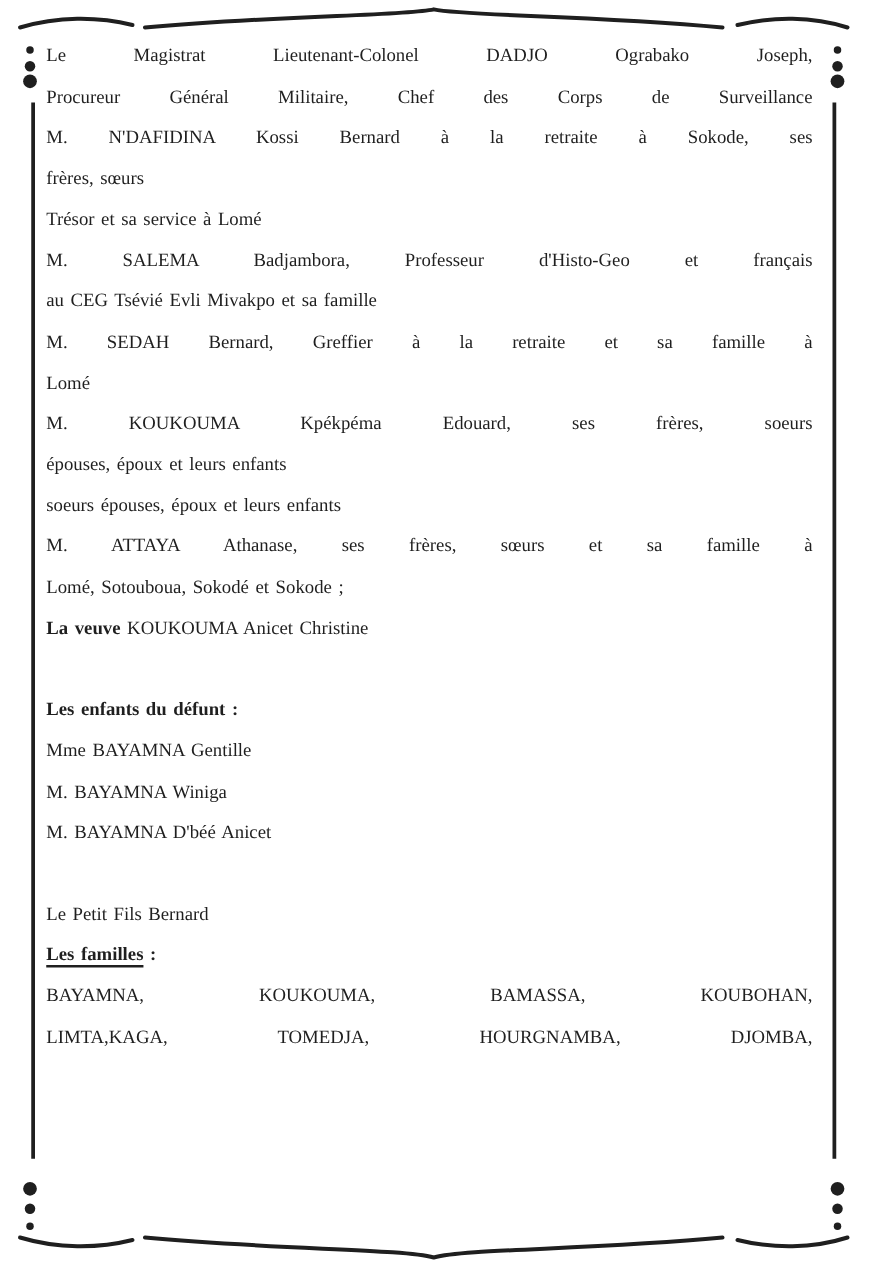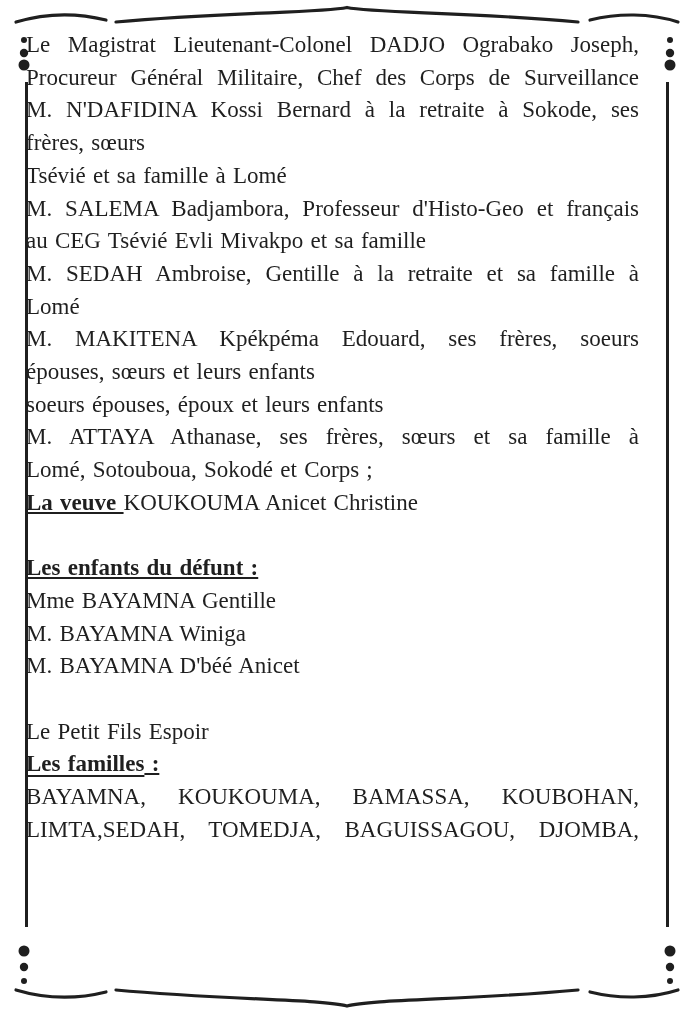--- a/index.html
+++ b/index.html
@@ -8,27 +8,27 @@
     width:696px;height:1024px;position:relative;overflow:hidden;
     background:var(--paper,#ffffff);color:var(--ink,#1f1f1f);
     font-family:"Liberation Serif","DejaVu Serif",serif;
   }
   #frame{position:absolute;inset:0;}
   svg{display:block;}
   .rail{position:absolute;width:3px;background:var(--ink,#1f1f1f);top:82px;height:845px;}
   #rail-left{left:25px;}
   #rail-right{left:666px;}
   #text-block{
-    position:absolute;left:26px;top:29px;width:613px;
-    font-size:23px;line-height:32.7px;word-spacing:1.5px;
+    position:absolute;left:37px;top:29px;width:613px;
+    font-size:15px;line-height:32.7px;word-spacing:1.5px;
     text-rendering:optimizeLegibility;
   }
   .line{white-space:normal;}
   .j{text-align:justify;text-align-last:justify;}
-  .b{font-weight:bold;text-decoration:underline;}
+  .b{font-weight:bold;}
   .u{text-decoration:underline;text-decoration-thickness:2px;text-underline-offset:4px;}
   .blank{min-height:32.7px;}
 </style>
 </head>
 <body style="--ink: #1f1f1f; --paper: #ffffff;">
 
 <div id="frame">
 
   <svg style="position:absolute;left:0;top:0;color:var(--ink,#1f1f1f);" width="696" height="75" viewBox="0 0 696 75" fill="none" stroke="currentColor" stroke-width="3.2" stroke-linecap="round">
     <path d="M16,22 C46,13 78,13 106,20"></path>
@@ -47,41 +47,41 @@
   </svg>
 
   <div id="rail-left" class="rail"></div>
   <div id="rail-right" class="rail"></div>
 
   <div id="text-block">
       <div class="line j"><span class="">Le Magistrat Lieutenant-Colonel DADJO Ograbako Joseph,</span></div>
       <div class="line j"><span class="">Procureur Général Militaire, Chef des Corps de Surveillance</span></div>
       <div class="line j"><span class="">M. N'DAFIDINA Kossi Bernard à la retraite à Sokode, ses</span></div>
       <div class="line"><span class="">frères, sœurs</span></div>
-      <div class="line"><span class="">Tsévié et sa famille à Lomé</span></div>
+      <div class="line"><span class="">Trésor et sa service à Lomé</span></div>
       <div class="line j"><span class="">M. SALEMA Badjambora, Professeur d'Histo-Geo et français</span></div>
       <div class="line"><span class="">au CEG Tsévié Evli Mivakpo et sa famille</span></div>
-      <div class="line j"><span class="">M. SEDAH Ambroise, Gentille à la retraite et sa famille à</span></div>
+      <div class="line j"><span class="">M. SEDAH Bernard, Greffier à la retraite et sa famille à</span></div>
       <div class="line"><span class="">Lomé</span></div>
-      <div class="line j"><span class="">M. MAKITENA Kpékpéma Edouard, ses frères, soeurs</span></div>
-      <div class="line"><span class="">épouses, sœurs et leurs enfants</span></div>
+      <div class="line j"><span class="">M. KOUKOUMA Kpékpéma Edouard, ses frères, soeurs</span></div>
+      <div class="line"><span class="">épouses, époux et leurs enfants</span></div>
       <div class="line"><span class="">soeurs épouses, époux et leurs enfants</span></div>
       <div class="line j"><span class="">M. ATTAYA Athanase, ses frères, sœurs et sa famille à</span></div>
-      <div class="line"><span class="">Lomé, Sotouboua, Sokodé et Corps ;</span></div>
+      <div class="line"><span class="">Lomé, Sotouboua, Sokodé et Sokode ;</span></div>
       <div class="line"><span class="b ">La veuve </span><span class="">KOUKOUMA Anicet Christine</span></div>
       <div class="line blank">&nbsp;</div>
       <div class="line"><span class="b ">Les enfants du défunt :</span></div>
       <div class="line"><span class="">Mme BAYAMNA Gentille</span></div>
       <div class="line"><span class="">M. BAYAMNA Winiga</span></div>
       <div class="line"><span class="">M. BAYAMNA D'béé Anicet</span></div>
       <div class="line blank">&nbsp;</div>
-      <div class="line"><span class="">Le Petit Fils Espoir</span></div>
+      <div class="line"><span class="">Le Petit Fils Bernard</span></div>
       <div class="line"><span class="b u">Les familles</span><span class="b "> :</span></div>
       <div class="line j"><span class="">BAYAMNA, KOUKOUMA, BAMASSA, KOUBOHAN,</span></div>
-      <div class="line j"><span class="">LIMTA,SEDAH, TOMEDJA, BAGUISSAGOU, DJOMBA,</span></div>
+      <div class="line j"><span class="">LIMTA,KAGA, TOMEDJA, HOURGNAMBA, DJOMBA,</span></div>
     </div>
 
   <svg style="position:absolute;left:0;top:940px;color:var(--ink,#1f1f1f);" width="696" height="84" viewBox="0 0 696 84" fill="none" stroke="currentColor" stroke-width="3.2" stroke-linecap="round">
     <path d="M16,50 C46,59 78,59 106,52"></path>
     <path d="M116,50 C225,60 322,59 347,66 C372,59 469,60 578,50"></path>
     <path d="M590,52 C618,59 650,59 678,50"></path>
     <g fill="currentColor" stroke="none">
       <circle cx="24" cy="11" r="5.5"></circle>
       <circle cx="24" cy="27" r="4.2"></circle>
       <circle cx="24" cy="41" r="3"></circle>

